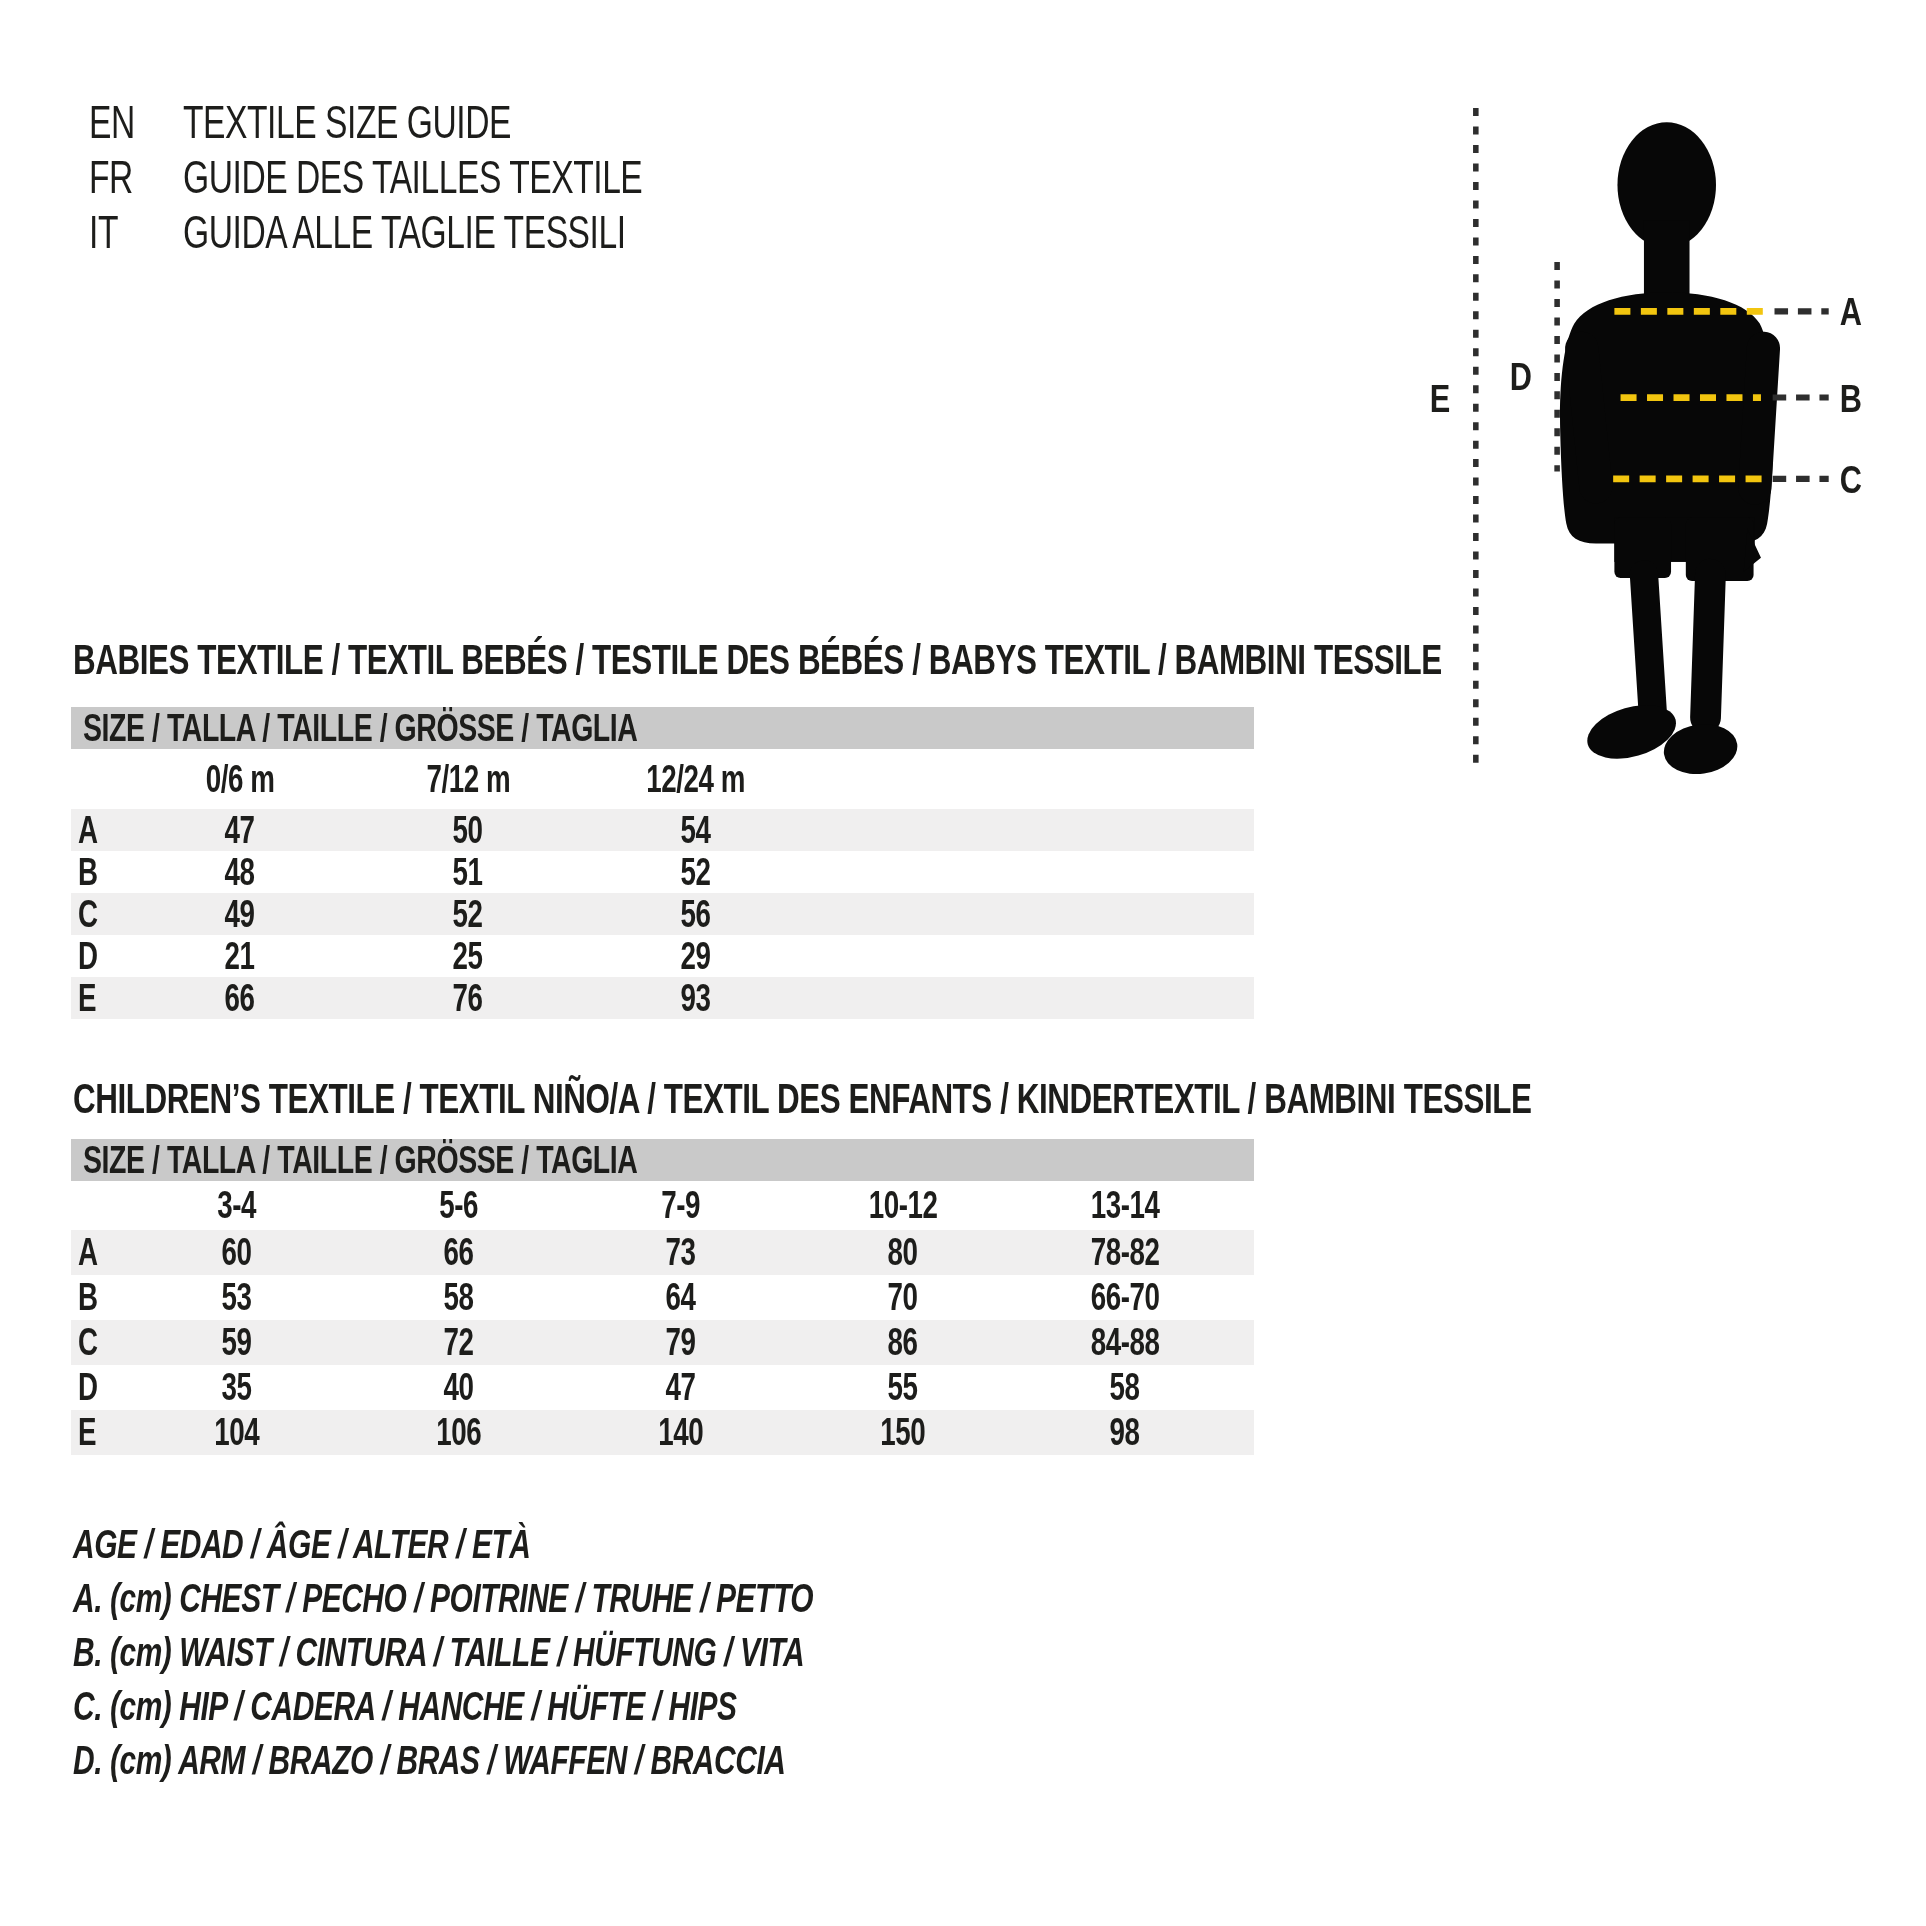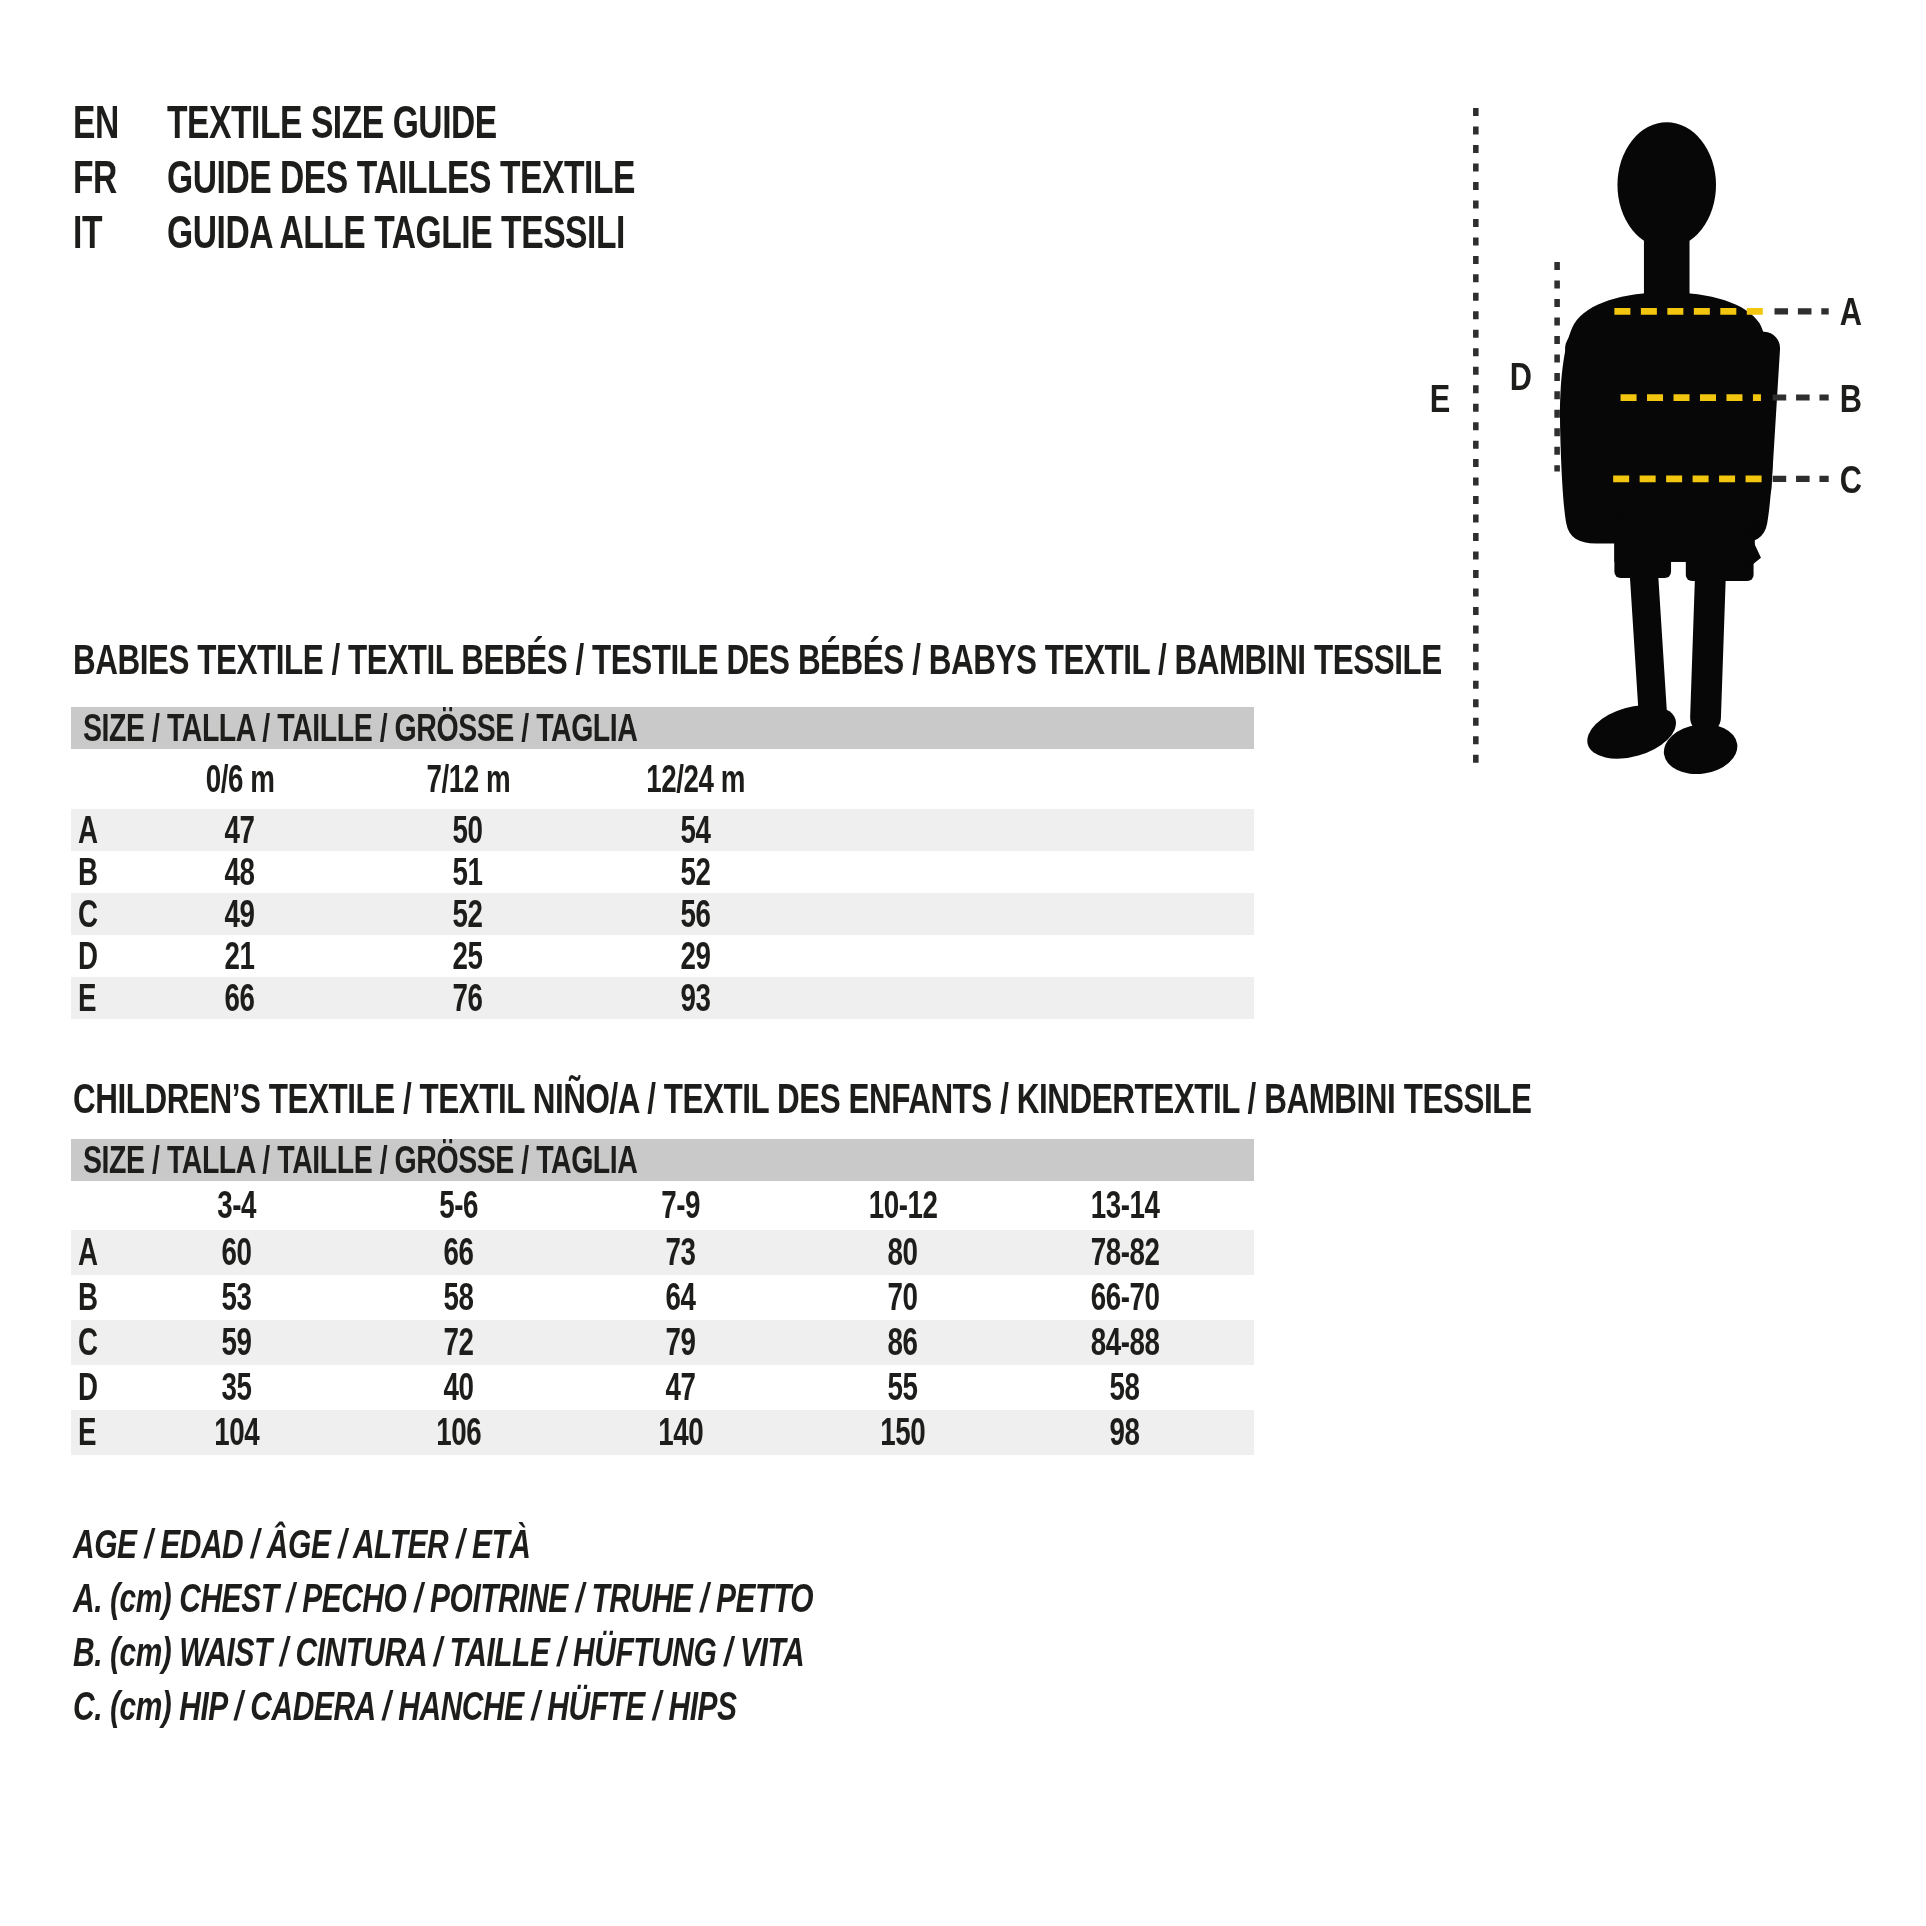--- a/index.html
+++ b/index.html
@@ -6,21 +6,21 @@
   .page{
     position:relative;width:1926px;height:1926px;background:#ffffff;overflow:hidden;
     font-family:"Liberation Sans",sans-serif;color:#1d1d1b;
   }
   
   .cd{display:inline-block;transform:scaleX(.73);transform-origin:0 50%;white-space:nowrap;letter-spacing:-0.6px;}
   .cdc{display:inline-block;transform:scaleX(.73);transform-origin:50% 50%;white-space:nowrap;letter-spacing:-0.6px;}
 
   
   .langs{position:absolute;left:73px;top:94px;}
-  .lang-row{display:flex;height:55px;align-items:center;font-size:46px;font-weight:bold;}
+  .lang-row{display:flex;height:55px;align-items:center;font-size:46px;font-weight:normal;margin-left:16px;}
   .lang-code{width:94px;flex:0 0 94px;}
 
   
   .section-title{position:absolute;left:73px;font-size:43px;font-weight:bold;line-height:1;}
 
   
   .sizetable{position:absolute;left:71px;width:1183px;}
   .band{height:42px;background:#c9c9c9;display:flex;align-items:center;padding-left:12px;box-sizing:border-box;
         font-size:39px;font-weight:bold;}
   .grid{display:grid;align-items:center;font-size:38px;font-weight:bold;}
@@ -226,16 +226,19 @@
       </div>
     <div class="legend-row">
         <span class="cd">A. (cm) CHEST / PECHO / POITRINE / TRUHE / PETTO</span>
       </div>
     <div class="legend-row">
         <span class="cd">B. (cm) WAIST / CINTURA / TAILLE / HÜFTUNG / VITA</span>
       </div>
     <div class="legend-row">
         <span class="cd">C. (cm) HIP / CADERA / HANCHE / HÜFTE / HIPS</span>
       </div>
+    <div class="legend-row">
+        <span class="cd">D. (cm) ARM / BRAZO / BRAS / WAFFEN / BRACCIA</span>
+      </div>
   </div>
 
 </div>
 
 
 </body></html>

